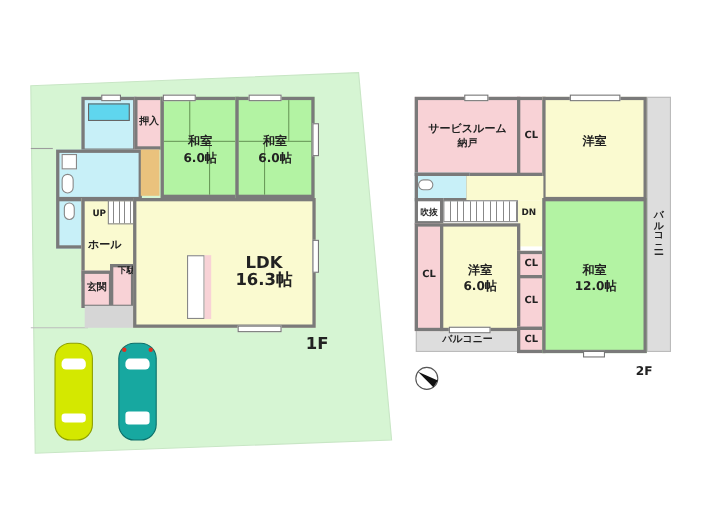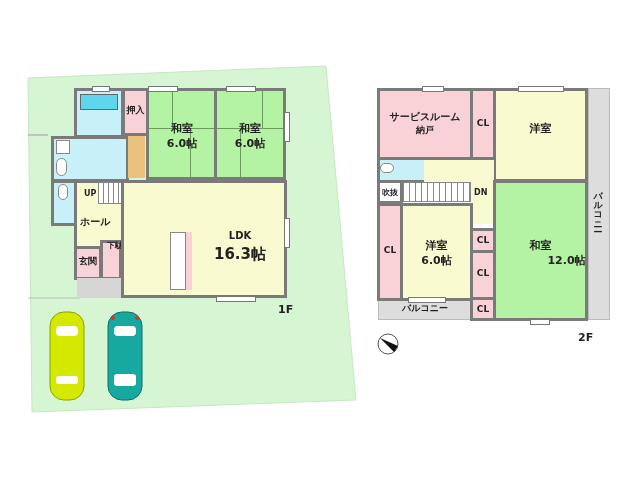--- a/index.html
+++ b/index.html
@@ -65,30 +65,30 @@
 
   <div class="abs wall" style="left:74px;top:246px;width:28px;height:34px;background:#f8d2d6;"></div>
   <div class="lbl" style="left:74px;top:255px;width:28px;font-size:9px;">玄関</div>
   <div class="abs wall" style="left:100px;top:240px;width:22px;height:40px;background:#f8d2d6;"></div>
   <div class="lbl" style="left:104px;top:241px;width:30px;font-size:8px;white-space:normal;line-height:9px;">下駄箱</div>
   <div class="abs" style="left:77px;top:278px;width:44px;height:20px;background:#d6d6d6;"></div>
 
   <div class="abs wall" style="left:121px;top:180px;width:166px;height:118px;background:#fafad0;"></div>
   <div class="abs" style="left:170px;top:232px;width:16px;height:58px;background:#fff;border:1px solid #888;"></div>
   <div class="abs" style="left:186px;top:232px;width:6px;height:58px;background:#f8d2d6;"></div>
-  <div class="lbl" style="left:210px;top:230px;width:60px;font-size:10px;">LDK</div>
+  <div class="lbl" style="left:210px;top:230px;width:60px;font-size:15px;">LDK</div>
   <div class="lbl" style="left:210px;top:245px;width:60px;font-size:15px;">16.3帖</div>
 
   <div class="win" style="left:92px;top:86px;width:16px;height:4px;"></div>
   <div class="win" style="left:148px;top:86px;width:28px;height:4px;"></div>
   <div class="win" style="left:226px;top:86px;width:28px;height:4px;"></div>
   <div class="win" style="left:284px;top:112px;width:4px;height:28px;"></div>
   <div class="win" style="left:284px;top:218px;width:4px;height:28px;"></div>
   <div class="win" style="left:216px;top:296px;width:38px;height:4px;"></div>
-  <div class="lbl" style="left:278px;top:303px;font-size:11px;">1F</div>
+  <div class="lbl" style="left:278px;top:303px;font-size:15px;">1F</div>
 </div>
 
 <svg class="abs" style="left:40px;top:308px" width="130" height="100">
   <g>
     <rect x="10" y="4" width="34" height="88" rx="14" fill="#d4e800" stroke="#8ea000"></rect>
     <rect x="16" y="18" width="22" height="10" rx="4" fill="#fff"></rect>
     <rect x="16" y="68" width="22" height="8" rx="3" fill="#fff"></rect>
   </g>
   <g>
     <rect x="68" y="4" width="34" height="88" rx="14" fill="#17a8a0" stroke="#0c6f6a"></rect>
@@ -138,21 +138,21 @@
 
   <div class="abs wall" style="left:470px;top:228px;width:26px;height:25px;background:#f8d2d6;"></div>
   <div class="lbl" style="left:470px;top:235px;width:26px;font-size:9px;">CL</div>
   <div class="abs wall" style="left:470px;top:250px;width:26px;height:50px;background:#f8d2d6;"></div>
   <div class="lbl" style="left:470px;top:268px;width:26px;font-size:9px;">CL</div>
   <div class="abs wall" style="left:470px;top:297px;width:26px;height:24px;background:#f8d2d6;"></div>
   <div class="lbl" style="left:470px;top:304px;width:26px;font-size:9px;">CL</div>
 
   <div class="abs wall" style="left:493px;top:180px;width:95px;height:141px;background:#b3f3a3;"></div>
   <div class="lbl" style="left:493px;top:238px;width:95px;font-size:11px;">和室</div>
-  <div class="lbl" style="left:519px;top:253px;width:95px;font-size:11px;text-align:center;">12.0帖</div>
+  <div class="lbl" style="left:494px;top:253px;width:95px;font-size:11px;text-align:center;">12.0帖</div>
 
   <div class="win" style="left:422px;top:86px;width:20px;height:4px;"></div>
   <div class="win" style="left:518px;top:86px;width:44px;height:4px;"></div>
   <div class="win" style="left:408px;top:297px;width:36px;height:4px;"></div>
   <div class="win" style="left:530px;top:319px;width:18px;height:4px;"></div>
   <div class="lbl" style="left:578px;top:331px;font-size:11px;">2F</div>
 </div>
 
 <svg class="abs" style="left:376px;top:332px" width="26" height="26">
   <circle cx="12" cy="12" r="10" fill="#fff" stroke="#555" stroke-width="1"></circle>

